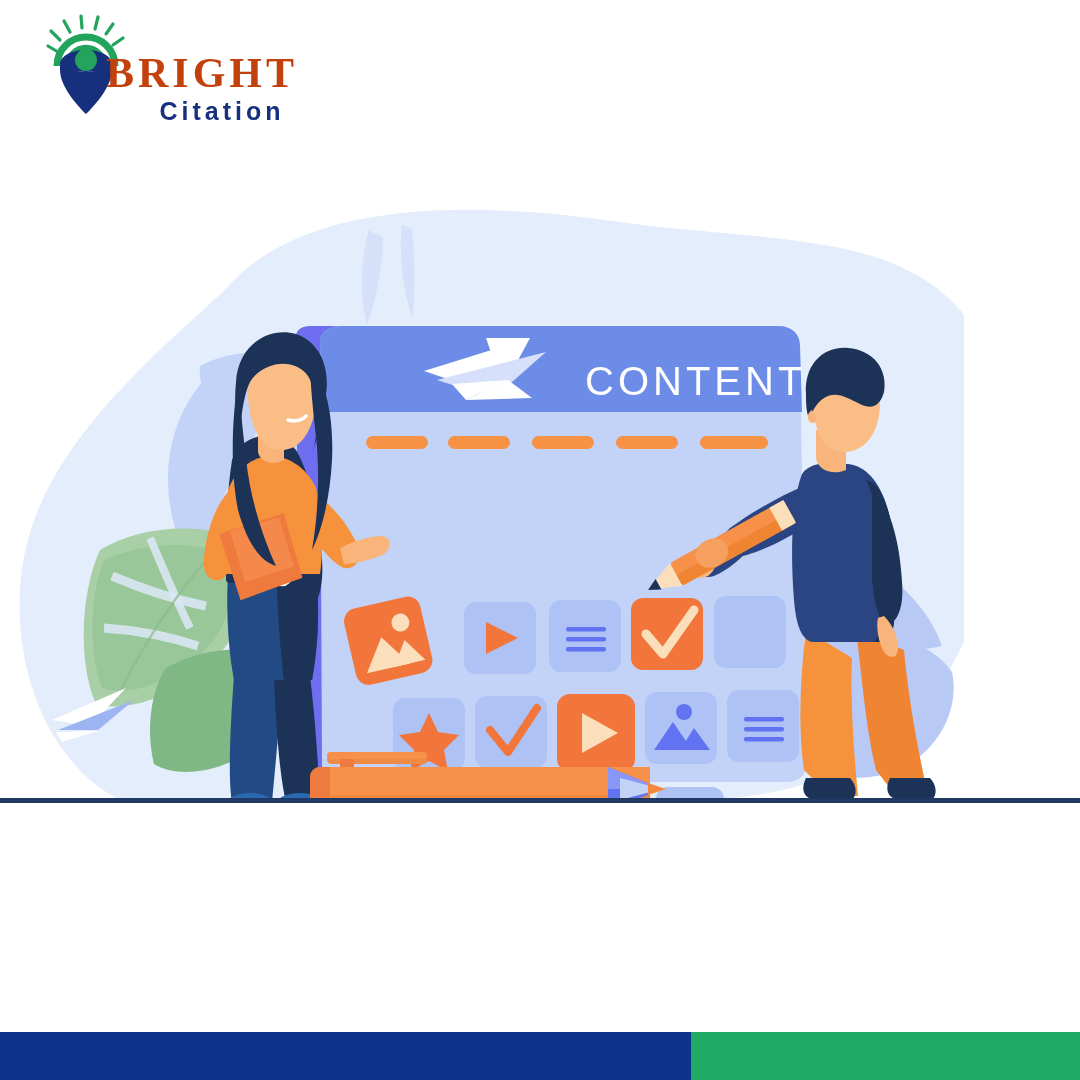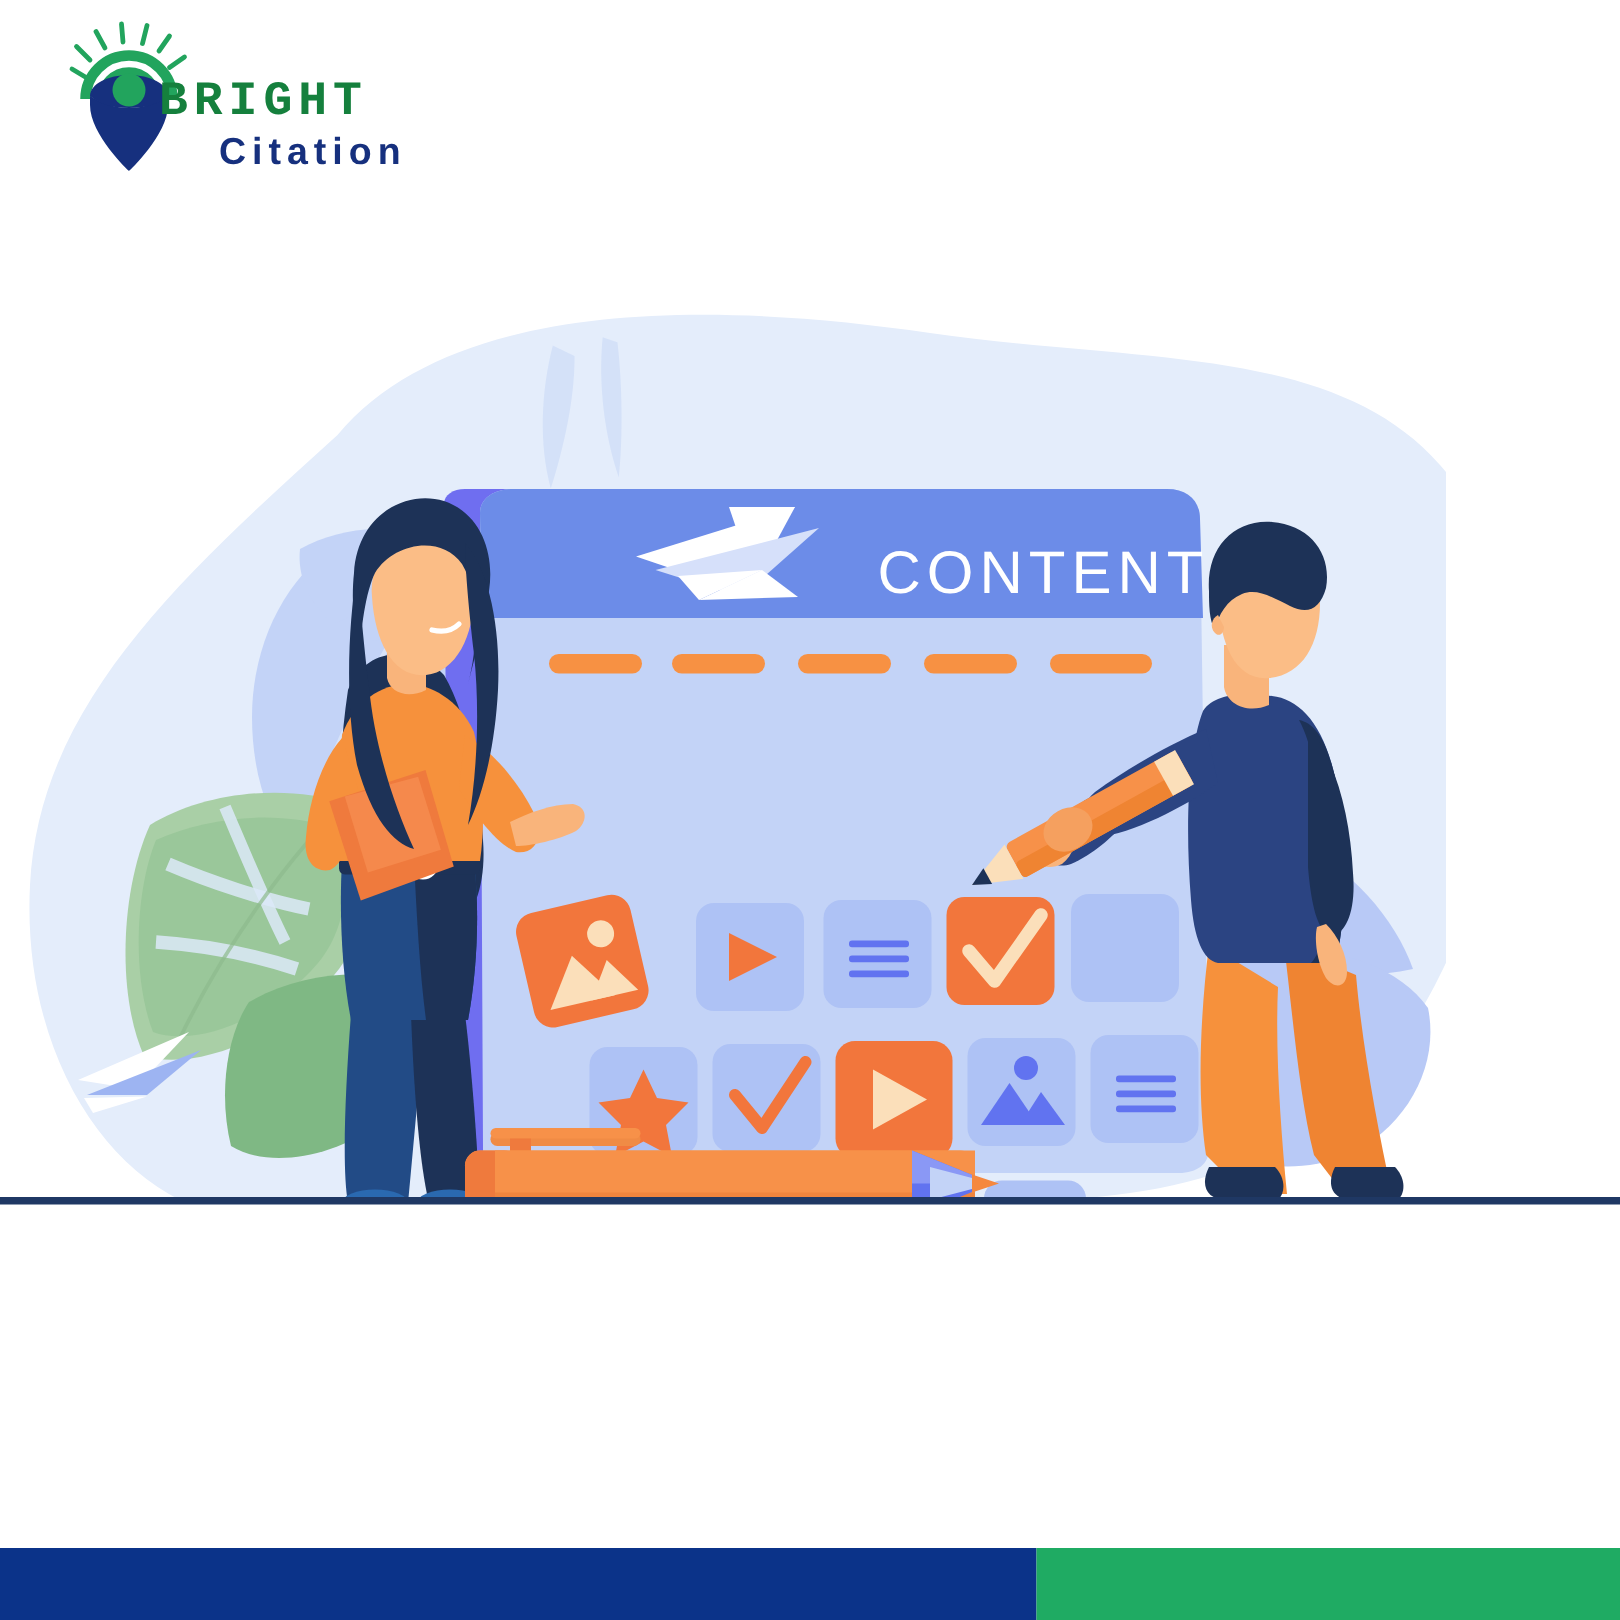--- a/index.html
+++ b/index.html
@@ -11,27 +11,28 @@
     overflow:hidden;
     position:relative;
   }
   #stage{position:absolute;inset:0;width:1080px;height:1080px;}
 
   
   .logo{position:absolute;left:40px;top:12px;width:300px;height:108px;}
   .logo-mark{position:absolute;left:0;top:0;width:92px;height:108px;}
   .logo-text{position:absolute;left:66px;top:40px;}
   .logo-bright{
-    font-size:32px;font-weight:bold;letter-spacing:4px;
-    color:#15803d;line-height:1;font-family:Liberation Mono, monospace;
+    font-size:42px;font-weight:bold;letter-spacing:4px;
+    color:#c2410c;line-height:1;font-family:Liberation Serif, serif;
   }
   .logo-citation{
     font-size:25px;font-weight:bold;letter-spacing:4px;
     color:#16307e;line-height:1;margin-top:5px;margin-left:40px;
     font-family:"Liberation Sans",sans-serif;
+    text-align:center;
   }
 
   
   .illo{position:absolute;left:0;top:130px;width:964px;height:672px;overflow:hidden;}
 
   
   .divider{position:absolute;left:0;top:798px;width:1080px;height:5px;background:#1f3864;}
 
   
   .bottom-bar{position:absolute;left:0;top:1032px;width:1080px;height:48px;display:flex;}

